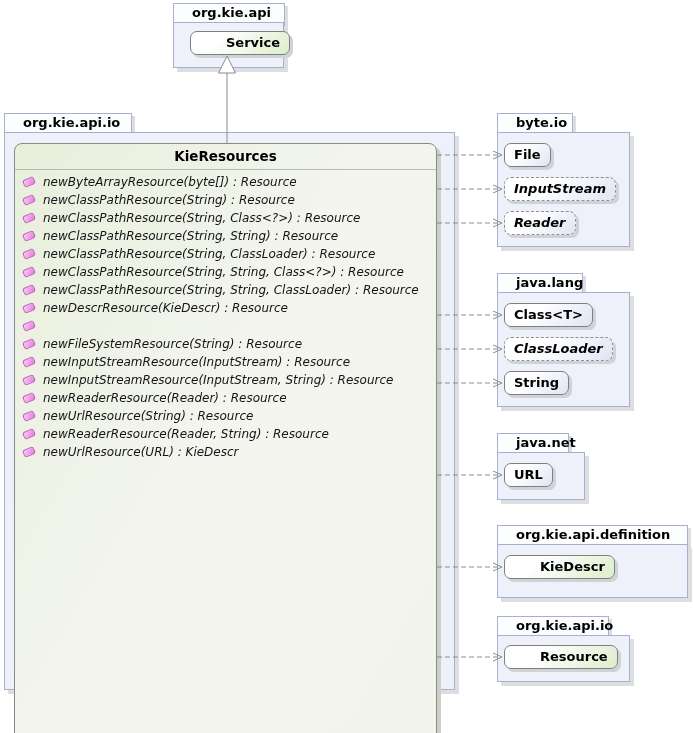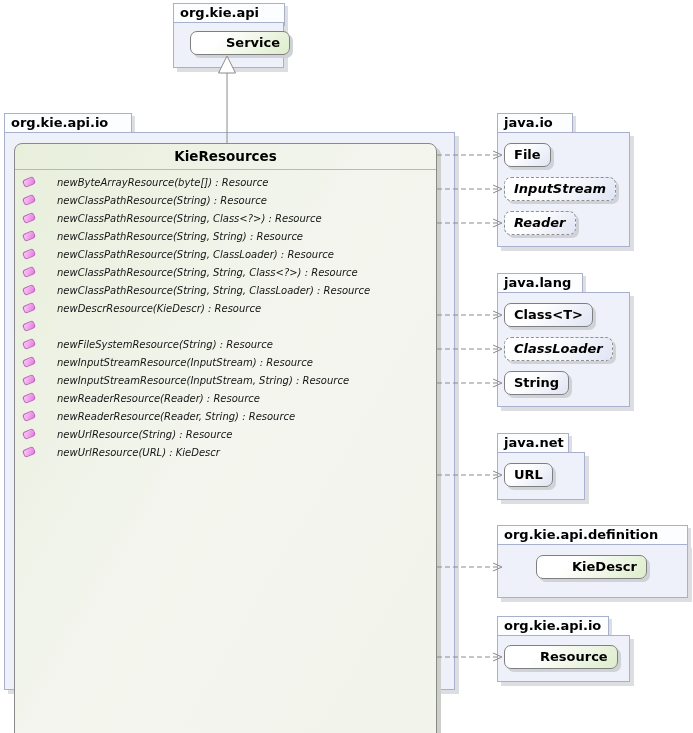--- a/index.html
+++ b/index.html
@@ -4,21 +4,21 @@
 <style>
   html,body{margin:0;padding:0;background:#ffffff;}
   #canvas{
     position:relative;width:693px;height:733px;background:#ffffff;overflow:hidden;
     font-family:"DejaVu Sans","Liberation Sans",sans-serif;color:#000;
   }
   
   .pkg-tab{
     position:absolute;height:28px;box-sizing:border-box;
     border:1px solid #a8b0ce;background:#fcfdff;
-    font-weight:bold;font-size:13px;line-height:16px;padding:1px 6px;
+    font-weight:bold;font-size:13px;line-height:16px;padding:1px 18px;
     white-space:nowrap;box-shadow:3px 3px 0 #dcdee2;z-index:1;
   }
   .pkg-body{
     position:absolute;box-sizing:border-box;
     border:1px solid #a8b0ce;background:#eef1fa;
     box-shadow:4px 4px 0 #dcdee2;z-index:2;
   }
   
   .cls{
     position:absolute;box-sizing:border-box;z-index:3;
@@ -35,22 +35,22 @@
     border:1px solid #8a8a8a;border-radius:8px;
     background:linear-gradient(120deg,#e8efdb 0%,#f3f5ee 45%,#f2f4ec 100%);
     box-shadow:4px 4px 0 #ccd0c9;
   }
   .cls-title{
     height:25px;line-height:25px;text-align:center;
     font-weight:bold;font-size:13.5px;border-bottom:1px solid #b6bcb1;
   }
   .methods{padding-top:3px;}
   .method-row{
-    height:18px;display:flex;align-items:center;gap:22px;
-    padding-left:8px;font-size:10px;font-style:italic;
+    height:18px;display:flex;align-items:center;gap:8px;
+    padding-left:8px;font-size:12px;font-style:italic;
     white-space:nowrap;color:#141414;
   }
   .m-icon{
     width:10px;height:6px;border-radius:3px;flex:0 0 auto;
     background:linear-gradient(135deg,#fbcdf6,#e878e2);
     border:1px solid #bd63ba;transform:rotate(-24deg);
   }
   
   #pkg-top-tab{left:173px;top:3px;width:112px;}
   #pkg-top-body{left:173px;top:22px;width:111px;height:46px;}
@@ -70,21 +70,21 @@
   #node-class-t{left:504px;top:303px;}
   #node-classloader{left:504px;top:337px;}
   #node-string{left:504px;top:371px;}
 
   #pkg-javanet-tab{left:497px;top:433px;width:72px;}
   #pkg-javanet-body{left:497px;top:452px;width:88px;height:48px;}
   #node-url{left:504px;top:463px;}
 
   #pkg-def-tab{left:497px;top:525px;width:191px;}
   #pkg-def-body{left:497px;top:544px;width:191px;height:54px;}
-  #node-kiedescr{left:504px;top:555px;margin-left:32px;}
+  #node-kiedescr{left:504px;top:555px;}
 
   #pkg-io2-tab{left:497px;top:616px;width:112px;}
   #pkg-io2-body{left:497px;top:635px;width:133px;height:47px;}
   #node-resource{left:504px;top:645px;}
 
   #footer{
     position:absolute;left:18px;top:706px;font-size:13px;color:#737373;z-index:1;
   }
   #edges{position:absolute;left:0;top:0;z-index:10;pointer-events:none;}
 </style>
@@ -148,34 +148,34 @@
         <div class="method-row">
           <span class="m-icon"></span>
           <span>newInputStreamResource(InputStream, String) : Resource</span>
         </div>
         <div class="method-row">
           <span class="m-icon"></span>
           <span>newReaderResource(Reader) : Resource</span>
         </div>
         <div class="method-row">
           <span class="m-icon"></span>
+          <span>newUrlResource(String) : Resource</span>
+        </div>
+        <div class="method-row">
+          <span class="m-icon"></span>
           <span>newReaderResource(Reader, String) : Resource</span>
-        </div>
-        <div class="method-row">
-          <span class="m-icon"></span>
-          <span>newUrlResource(String) : Resource</span>
         </div>
         <div class="method-row">
           <span class="m-icon"></span>
           <span>newUrlResource(URL) : KieDescr</span>
         </div>
       </div>
   </div>
 
-  <div class="pkg-tab" id="pkg-javaio-tab">java.io</div>
+  <div class="pkg-tab" id="pkg-javaio-tab">byte.io</div>
   <div class="pkg-body" id="pkg-javaio-body"></div>
   <div class="cls" id="node-file">File</div>
   <div class="cls abstract" id="node-inputstream">InputStream</div>
   <div class="cls abstract" id="node-reader">Reader</div>
 
   <div class="pkg-tab" id="pkg-javalang-tab">java.lang</div>
   <div class="pkg-body" id="pkg-javalang-body"></div>
   <div class="cls" id="node-class-t">Class&lt;T&gt;</div>
   <div class="cls abstract" id="node-classloader">ClassLoader</div>
   <div class="cls" id="node-string">String</div>

